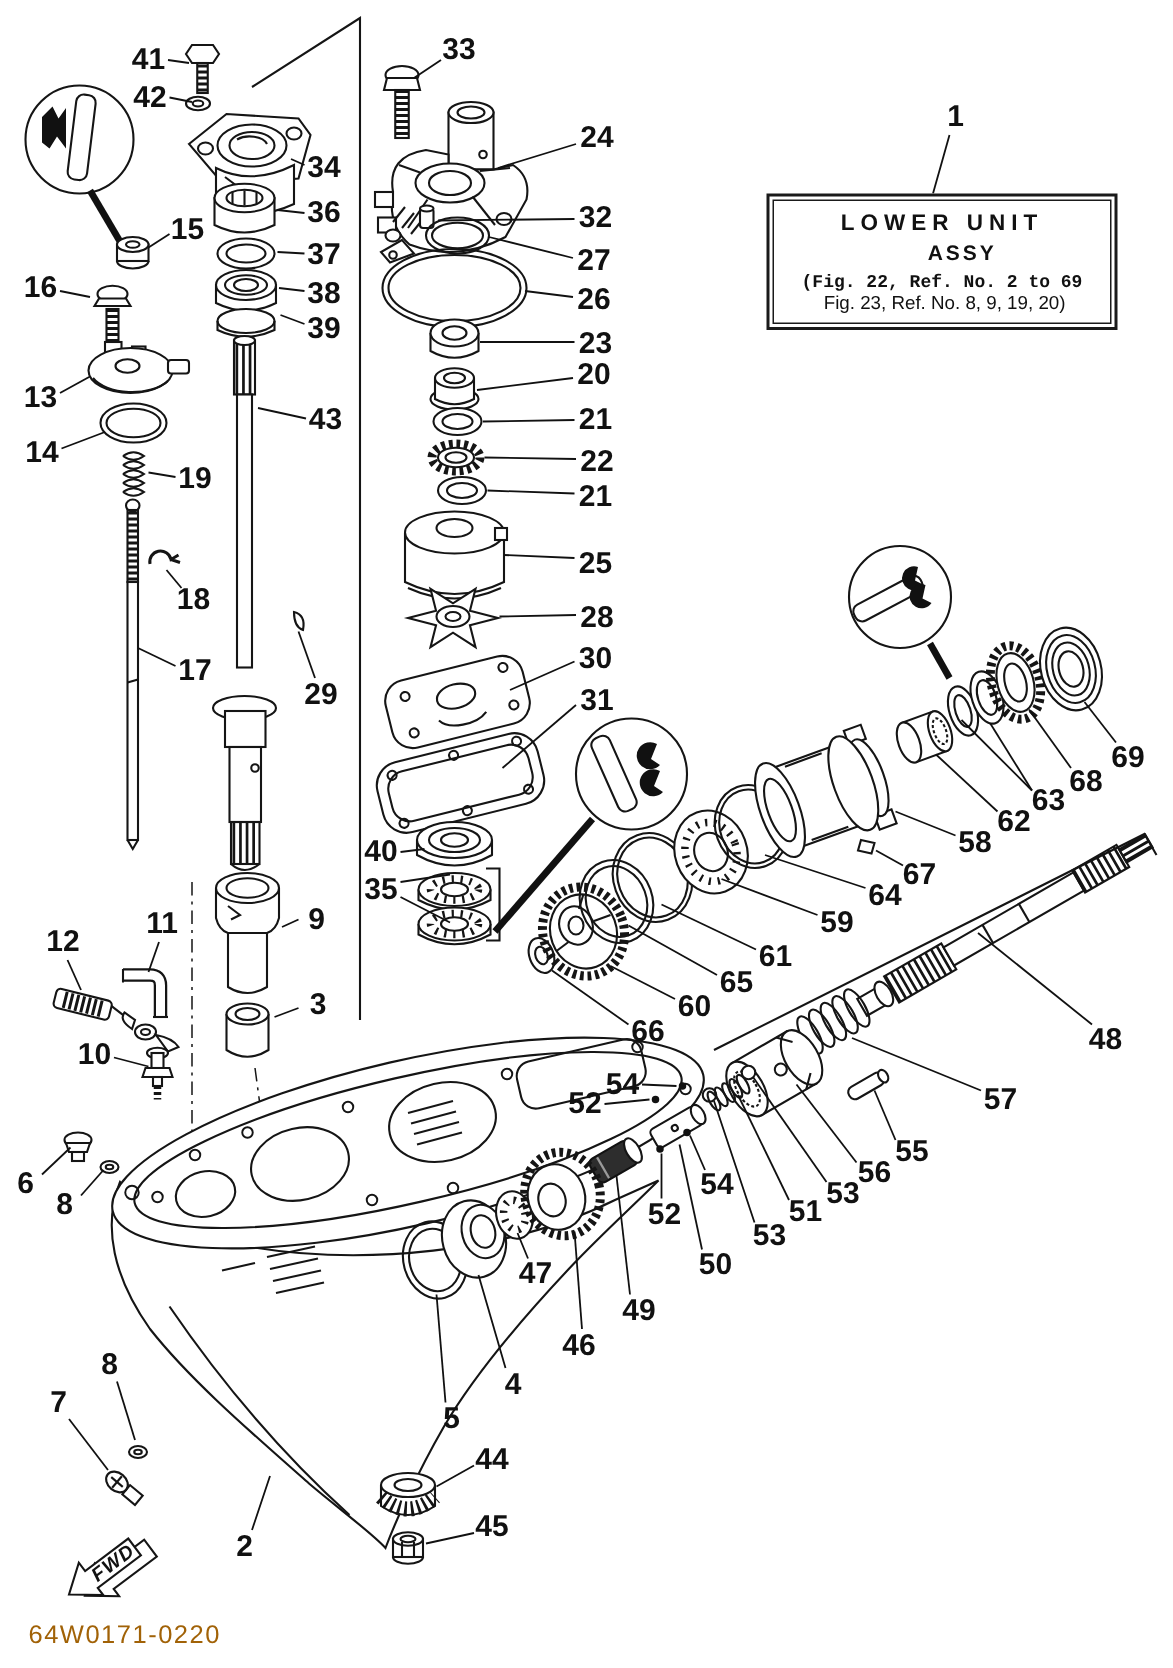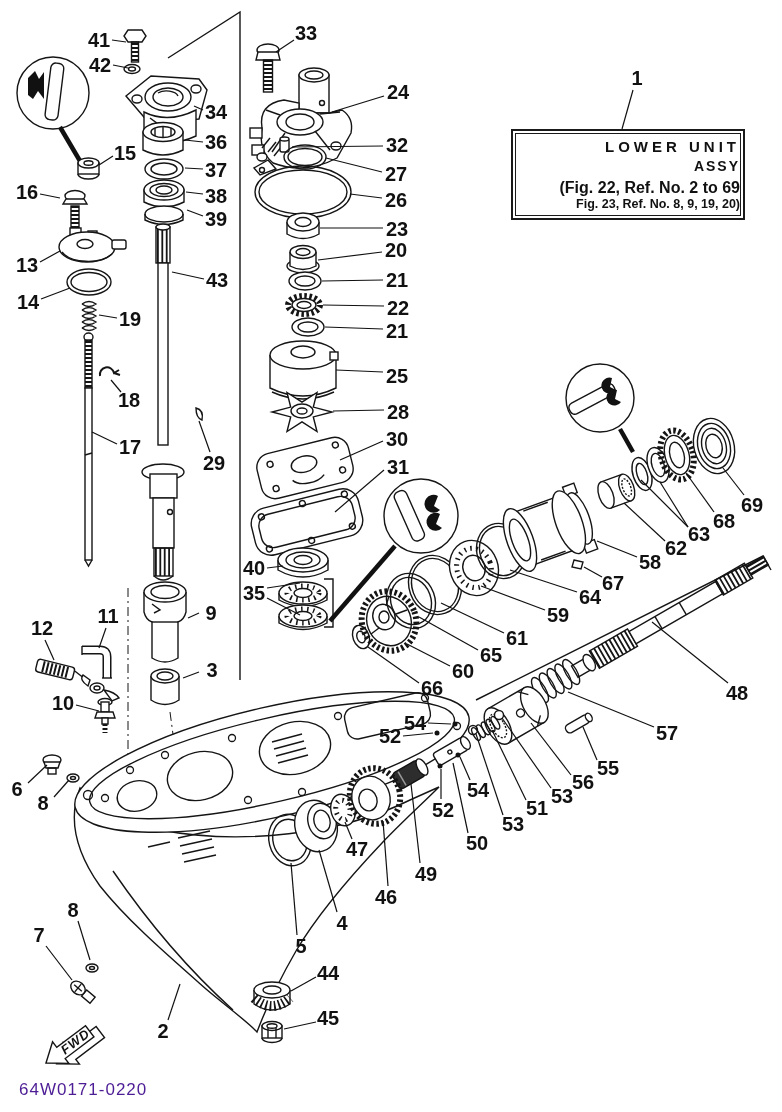--- a/index.html
+++ b/index.html
@@ -16,26 +16,26 @@
   .bll{fill:none;stroke:#151515;stroke-width:5;stroke-dasharray:1.5 4.5;}
   .thick{stroke:#111;stroke-width:4.5;}
   .leader{stroke:#111;stroke-width:1.2;}
   .callout{font:bold 20px "Liberation Sans",sans-serif;fill:#111;
            text-anchor:middle;dominant-baseline:central;}
   .fwdtext{font:italic bold 13px "Liberation Sans",sans-serif;fill:#111;letter-spacing:1px;}
   
   .titlebox{position:absolute;left:511px;top:129px;width:234px;height:91px;
             border:2px solid #1a1a1a;background:#fff;box-sizing:border-box;padding:2px;}
   .titlebox-inner{border:1px solid #1a1a1a;width:100%;height:100%;box-sizing:border-box;
-                  display:flex;flex-direction:column;align-items:flex-end;justify-content:center;}
+                  display:flex;flex-direction:column;align-items:center;justify-content:center;}
   .tb-line1{font-weight:bold;font-size:15px;letter-spacing:4px;}
   .tb-line2{font-weight:bold;font-size:14px;letter-spacing:2px;margin-top:3px;margin-left:27px;}
-  .tb-line3{font-weight:bold;font-size:16px;margin-top:5px;white-space:pre;}
-  .tb-line4{font-weight:bold;font-size:12.5px;white-space:pre;}
-  .footer-code{position:absolute;left:19px;top:1080px;font-size:17px;letter-spacing:1px;color:#4c1d95;}
+  .tb-line3{font-weight:bold;font-size:12px;margin-top:5px;white-space:pre;font-family:Liberation Mono, monospace;}
+  .tb-line4{font-weight:normal;font-size:12.5px;white-space:pre;}
+  .footer-code{position:absolute;left:19px;top:1080px;font-size:17px;letter-spacing:1px;color:#a16207;}
 </style>
 </head>
 <body>
 
 <div id="page">
 
 <svg id="diagram" viewBox="0 0 782 1112" xmlns="http://www.w3.org/2000/svg">
 
   <g>
     <path class="ln" d="M168,58 L240,12 L240,680"></path>

